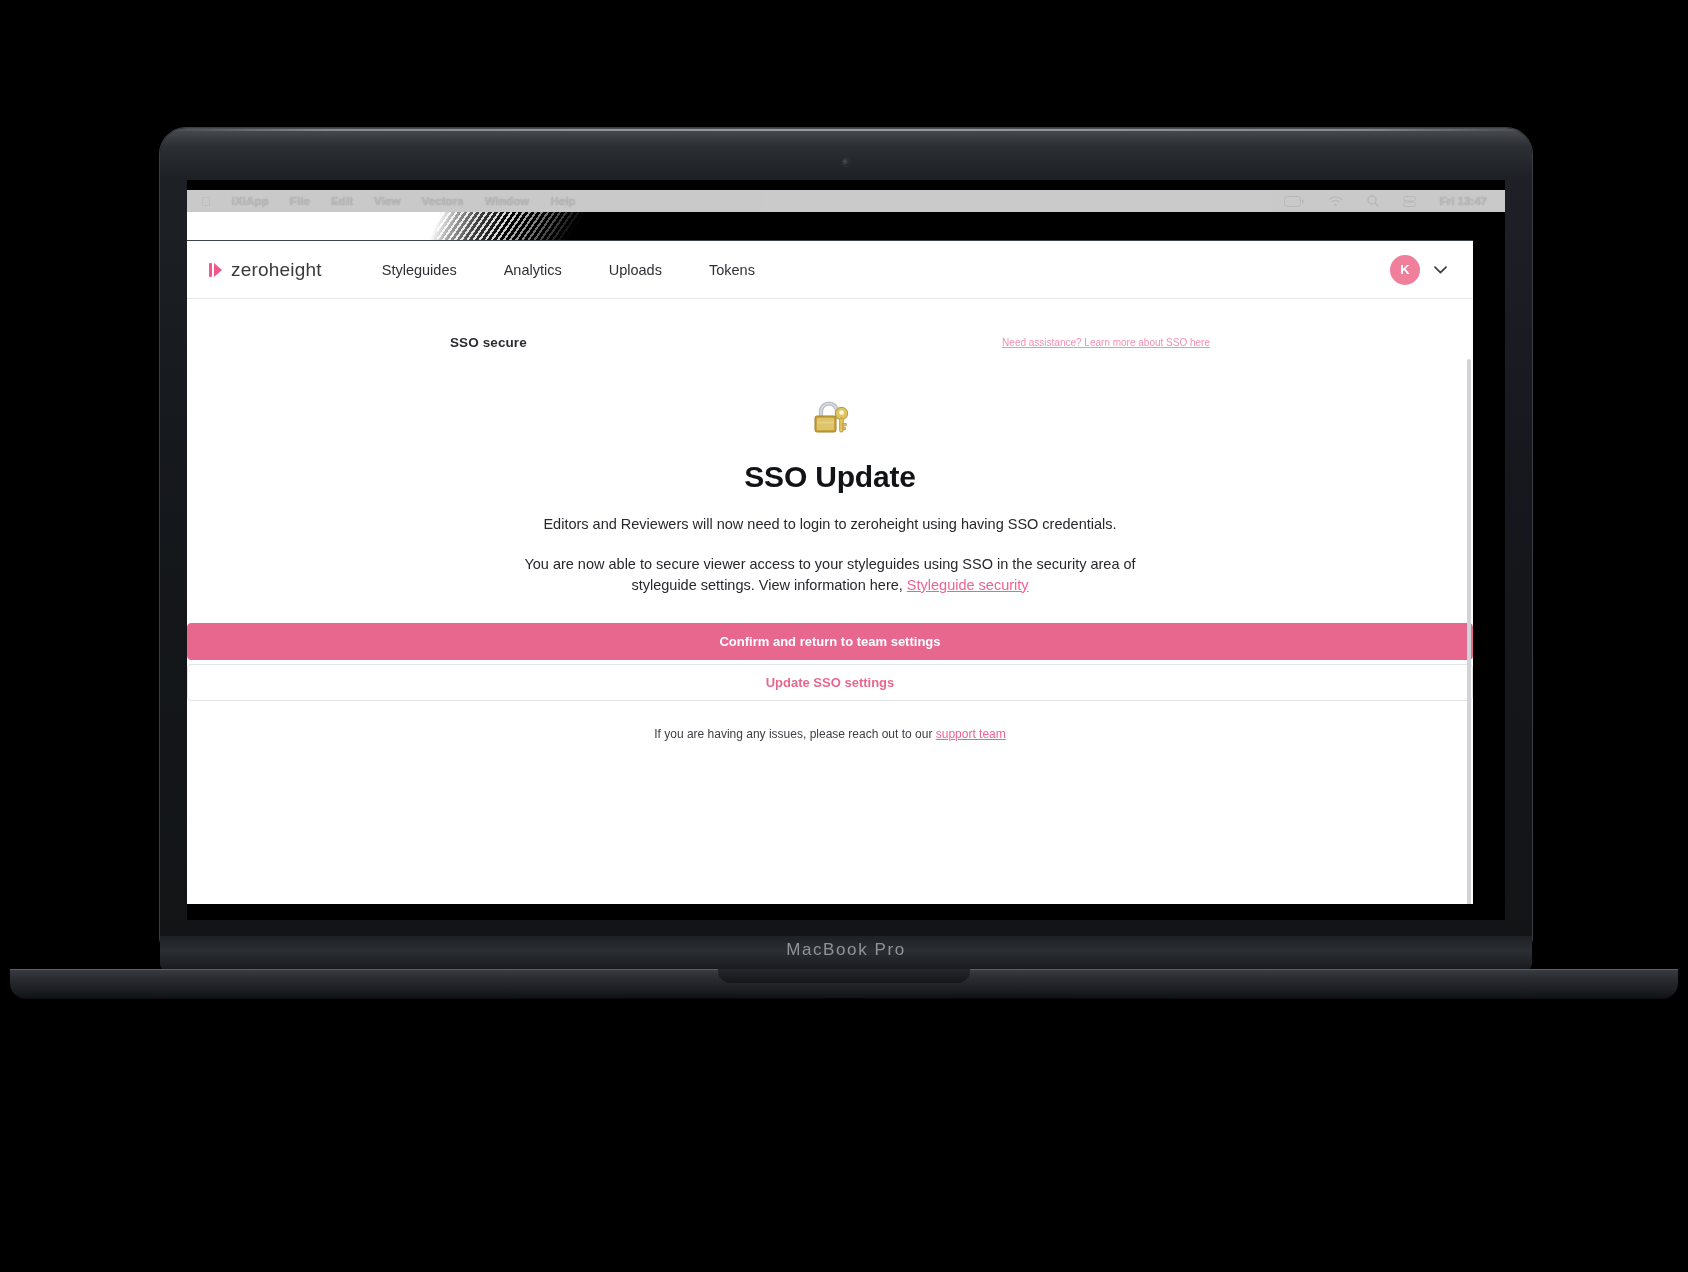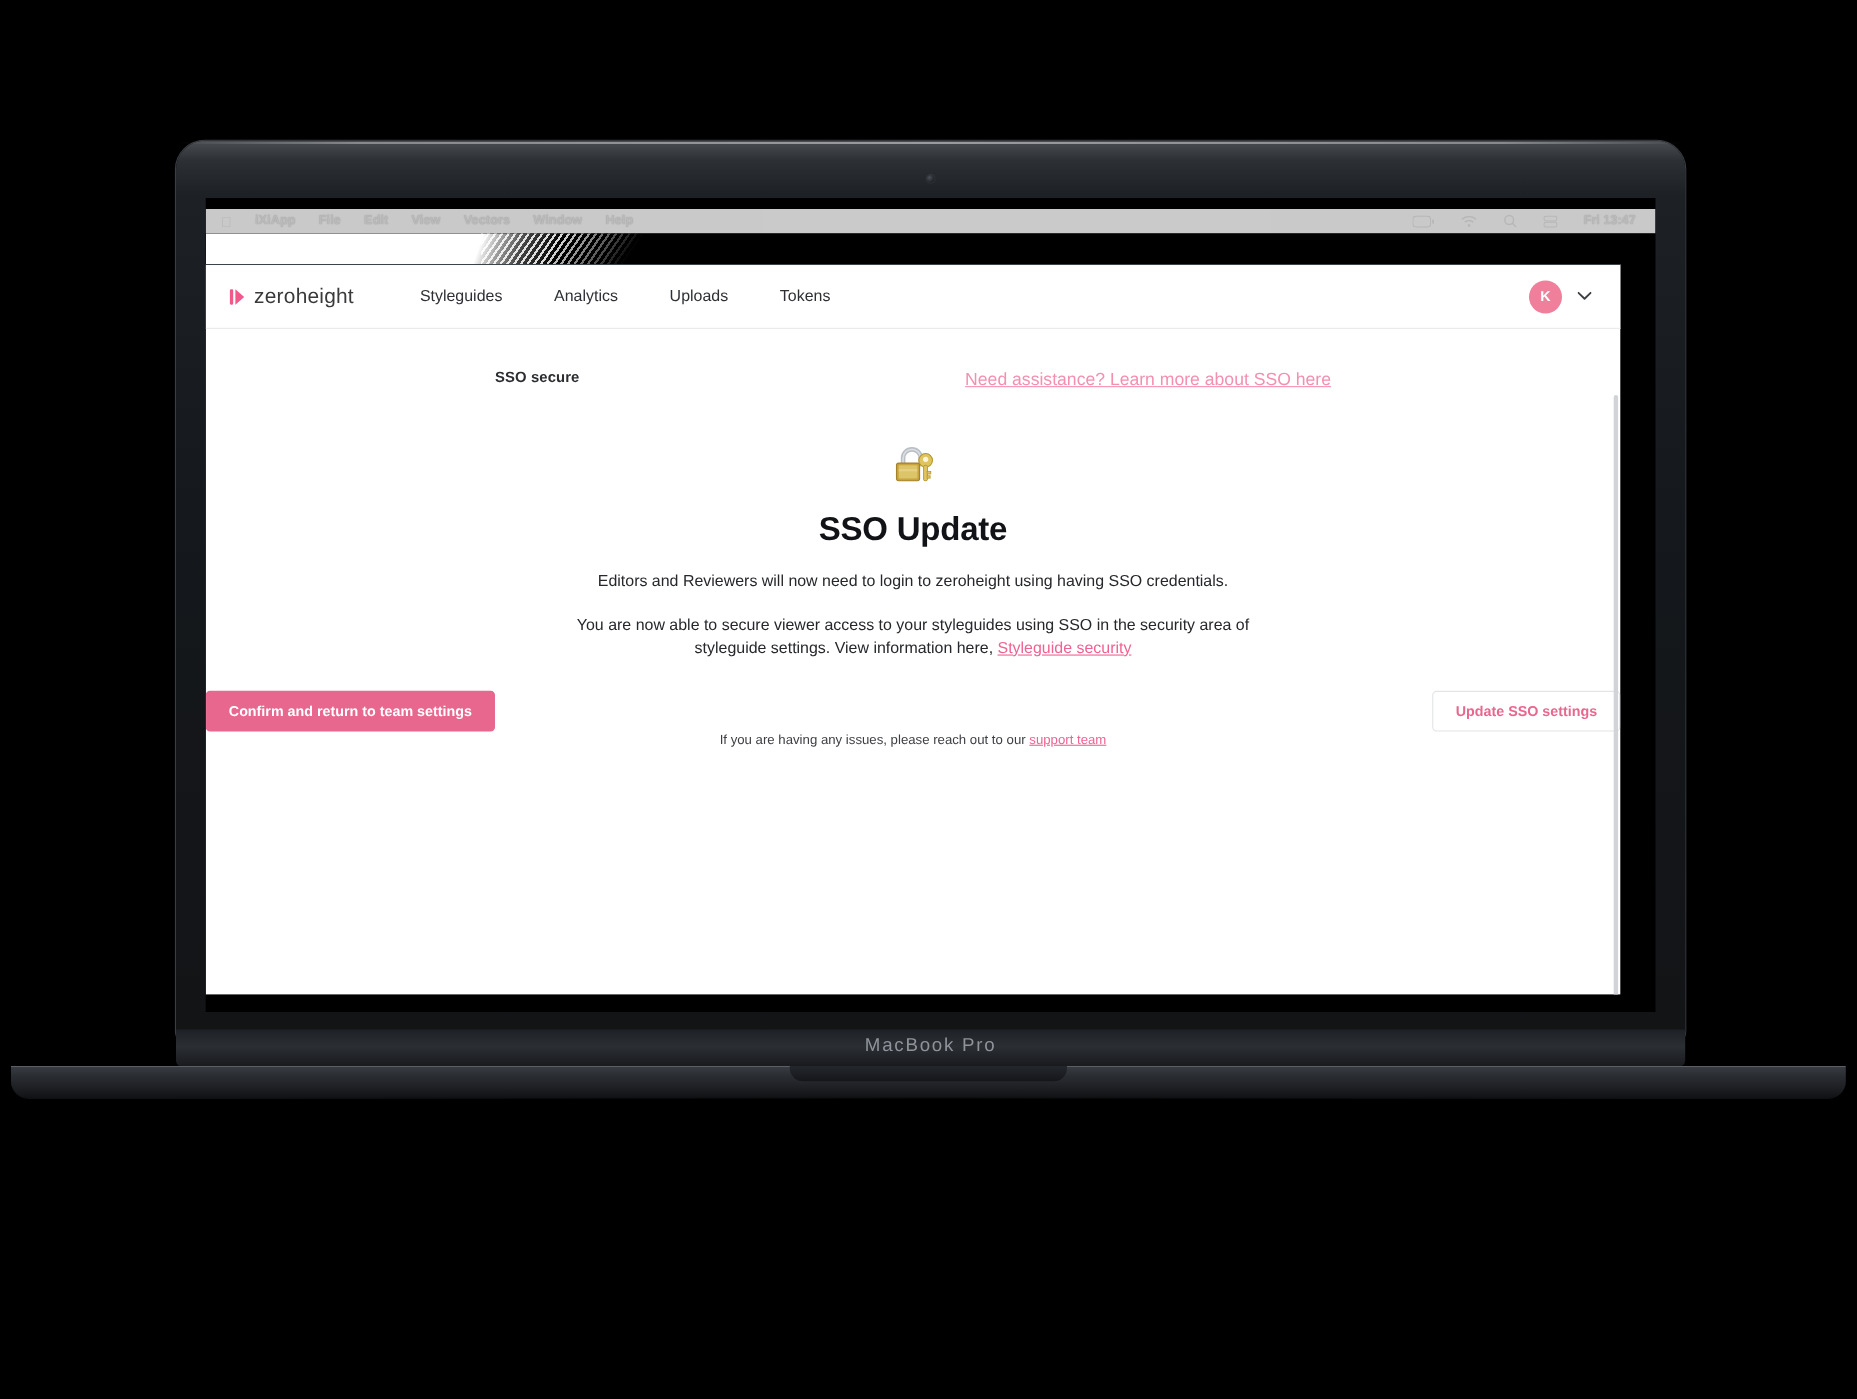--- a/index.html
+++ b/index.html
@@ -125,51 +125,51 @@
 
   
   .page { padding:36px 0 0; position:relative; height:calc(100% - 58px); overflow:hidden; }
 
   .page-head {
     width:760px; margin:0 auto;
     display:flex; align-items:flex-start; justify-content:space-between;
   }
   .page-title { font-size:13.5px; font-weight:700; color:#2b2d31; letter-spacing:.1px; }
   .help-link {
-    font-size:16px; color:#f48fb0; text-decoration:underline;
+    font-size:10px; color:#f48fb0; text-decoration:underline;
     cursor:pointer; white-space:nowrap; padding-top:2px;
   }
 
   .hero { text-align:center; margin-top:46px; }
   .hero-emoji { font-size:36px; line-height:1; }
   .hero-emoji svg { display:block; margin:0 auto; }
   .hero-title {
     font-size:30px; font-weight:700; color:#111316;
     margin-top:20px; letter-spacing:-.2px;
   }
   .hero-sub {
     font-size:14.5px; color:#26282c; margin-top:22px;
   }
   .hero-para {
     font-size:14.5px; color:#26282c; margin-top:22px;
     width:660px; margin-left:auto; margin-right:auto; line-height:1.42;
   }
   .inline-link { color:#f06292; text-decoration:underline; cursor:pointer; }
 
-  .btn-row { margin-top:28px; display:flex; justify-content:space-between; gap:4px; }
+  .btn-row { margin-top:28px; display:flex; justify-content:flex-start; gap:4px;flex-direction:column; }
   .btn {
     font-family:"Liberation Sans", sans-serif;
     font-size:13px; font-weight:700;
     border-radius:4px; cursor:pointer;
     padding:11px 20px; line-height:1; white-space:nowrap;
   }
   .btn-primary { background:#e8678f; color:#fff; border:1px solid #e8678f; }
   .btn-secondary { background:#fff; color:#e8678f; border:1px solid #e3e4e8; }
 
-  .support { text-align:center; font-size:12px; color:#3c3e43; }
+  .support { margin-top:26px; text-align:center; font-size:12px; color:#3c3e43; }
   .support .inline-link { font-size:12px; }
 
   
   .scrollbar {
     position:absolute; right:2px; top:60px;
     width:4px; height:600px; border-radius:3px;
     background:#d2d3d7;
   }
 
   

